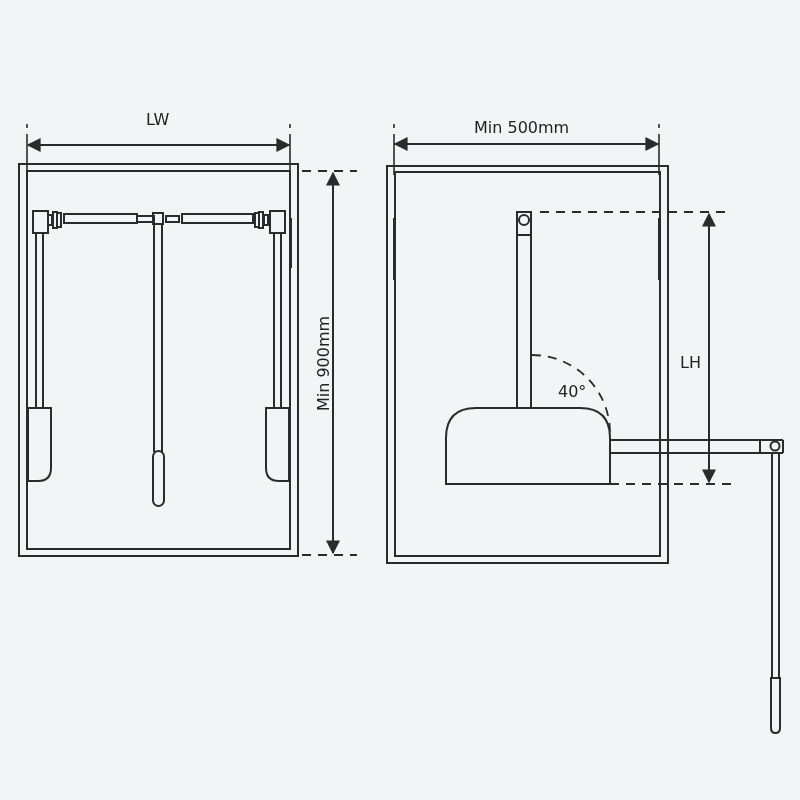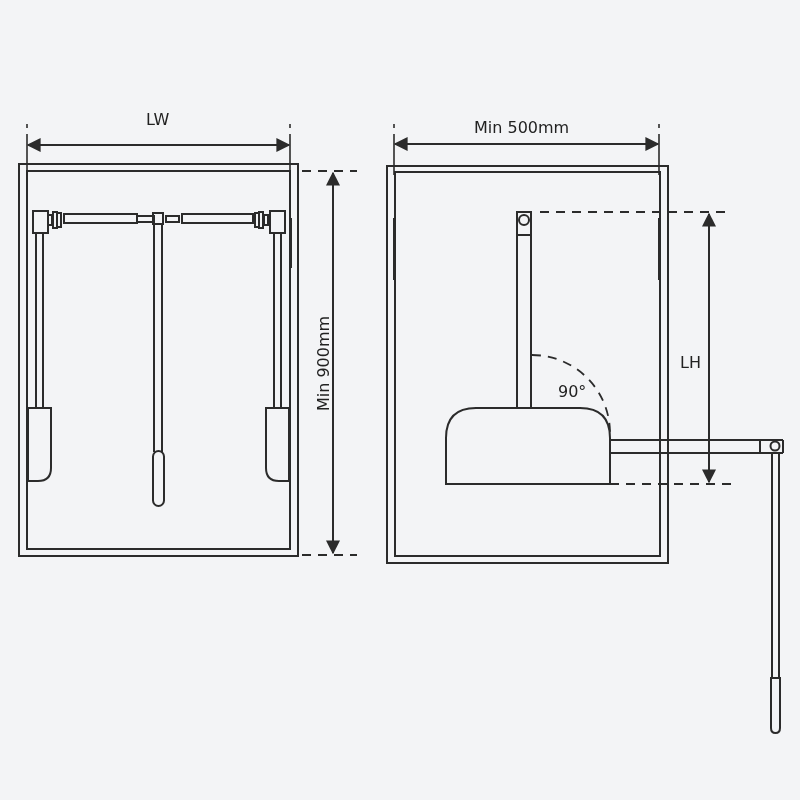--- a/index.html
+++ b/index.html
@@ -129,13 +129,13 @@
       <line class="ln" x1="779" y1="452" x2="779" y2="678"></line>
       <path class="ln" d="M771,678 L780,678 L780,728 Q780,733 775.5,733 Q771,733 771,728 Z"></path>
     </g>
   </g>
 </svg>
 
 <div class="label" style="left:146px; top:110px;">LW</div>
 <div class="label label-rot" style="left:273px; top:354px; width:100px; text-align:center;">Min 900mm</div>
 <div class="label" style="left:474px; top:118px;">Min 500mm</div>
 <div class="label" style="left:680px; top:325px;margin-top:28px;">LH</div>
-<div class="label" style="left:558px; top:382px;">90°</div>
+<div class="label" style="left:558px; top:382px;">40°</div>
 
 </body></html>

